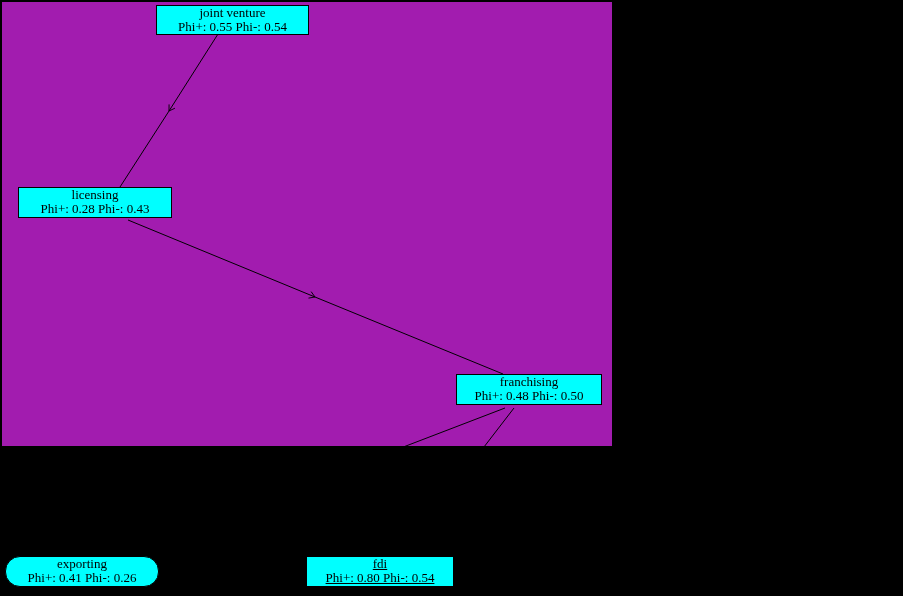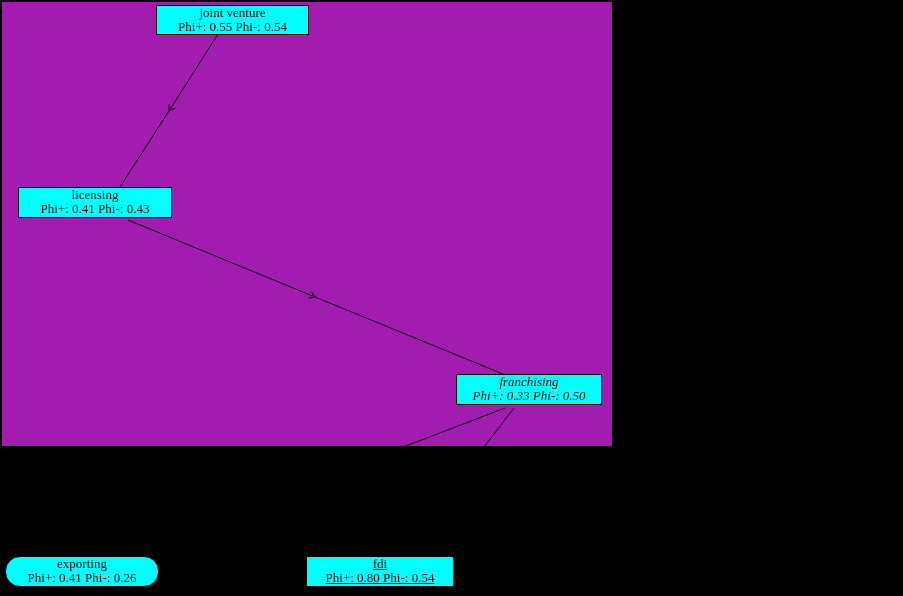--- a/index.html
+++ b/index.html
@@ -74,26 +74,26 @@
       <polyline class="edge" points="512,406 455,480 398,554" marker-mid="url(#arrow)"></polyline>
     </svg>
 
     <div class="node" style="left:154px; top:3px; width:153px; height:30px;">
       <span class="node-title">joint venture</span>
       <span class="node-stats">Phi+: 0.55 Phi-: 0.54</span>
     </div>
 
     <div class="node" style="left:16px; top:185px; width:154px; height:31px;">
       <span class="node-title">licensing</span>
-      <span class="node-stats">Phi+: 0.41 Phi-: 0.43</span>
+      <span class="node-stats">Phi+: 0.28 Phi-: 0.43</span>
     </div>
 
-    <div class="node" style="left:454px; top:372px; width:146px; height:31px;font-style:italic;">
+    <div class="node" style="left:454px; top:372px; width:146px; height:31px;">
       <span class="node-title">franchising</span>
-      <span class="node-stats">Phi+: 0.33 Phi-: 0.50</span>
+      <span class="node-stats">Phi+: 0.48 Phi-: 0.50</span>
     </div>
 
     <div class="node" style="left:3px; top:554px; width:154px; height:31px;border-radius:15px;">
       <span class="node-title">exporting</span>
       <span class="node-stats">Phi+: 0.41 Phi-: 0.26</span>
     </div>
 
     <div class="node" style="left:304px; top:554px; width:148px; height:31px;text-decoration:underline;">
       <span class="node-title">fdi</span>
       <span class="node-stats">Phi+: 0.80 Phi-: 0.54</span>

